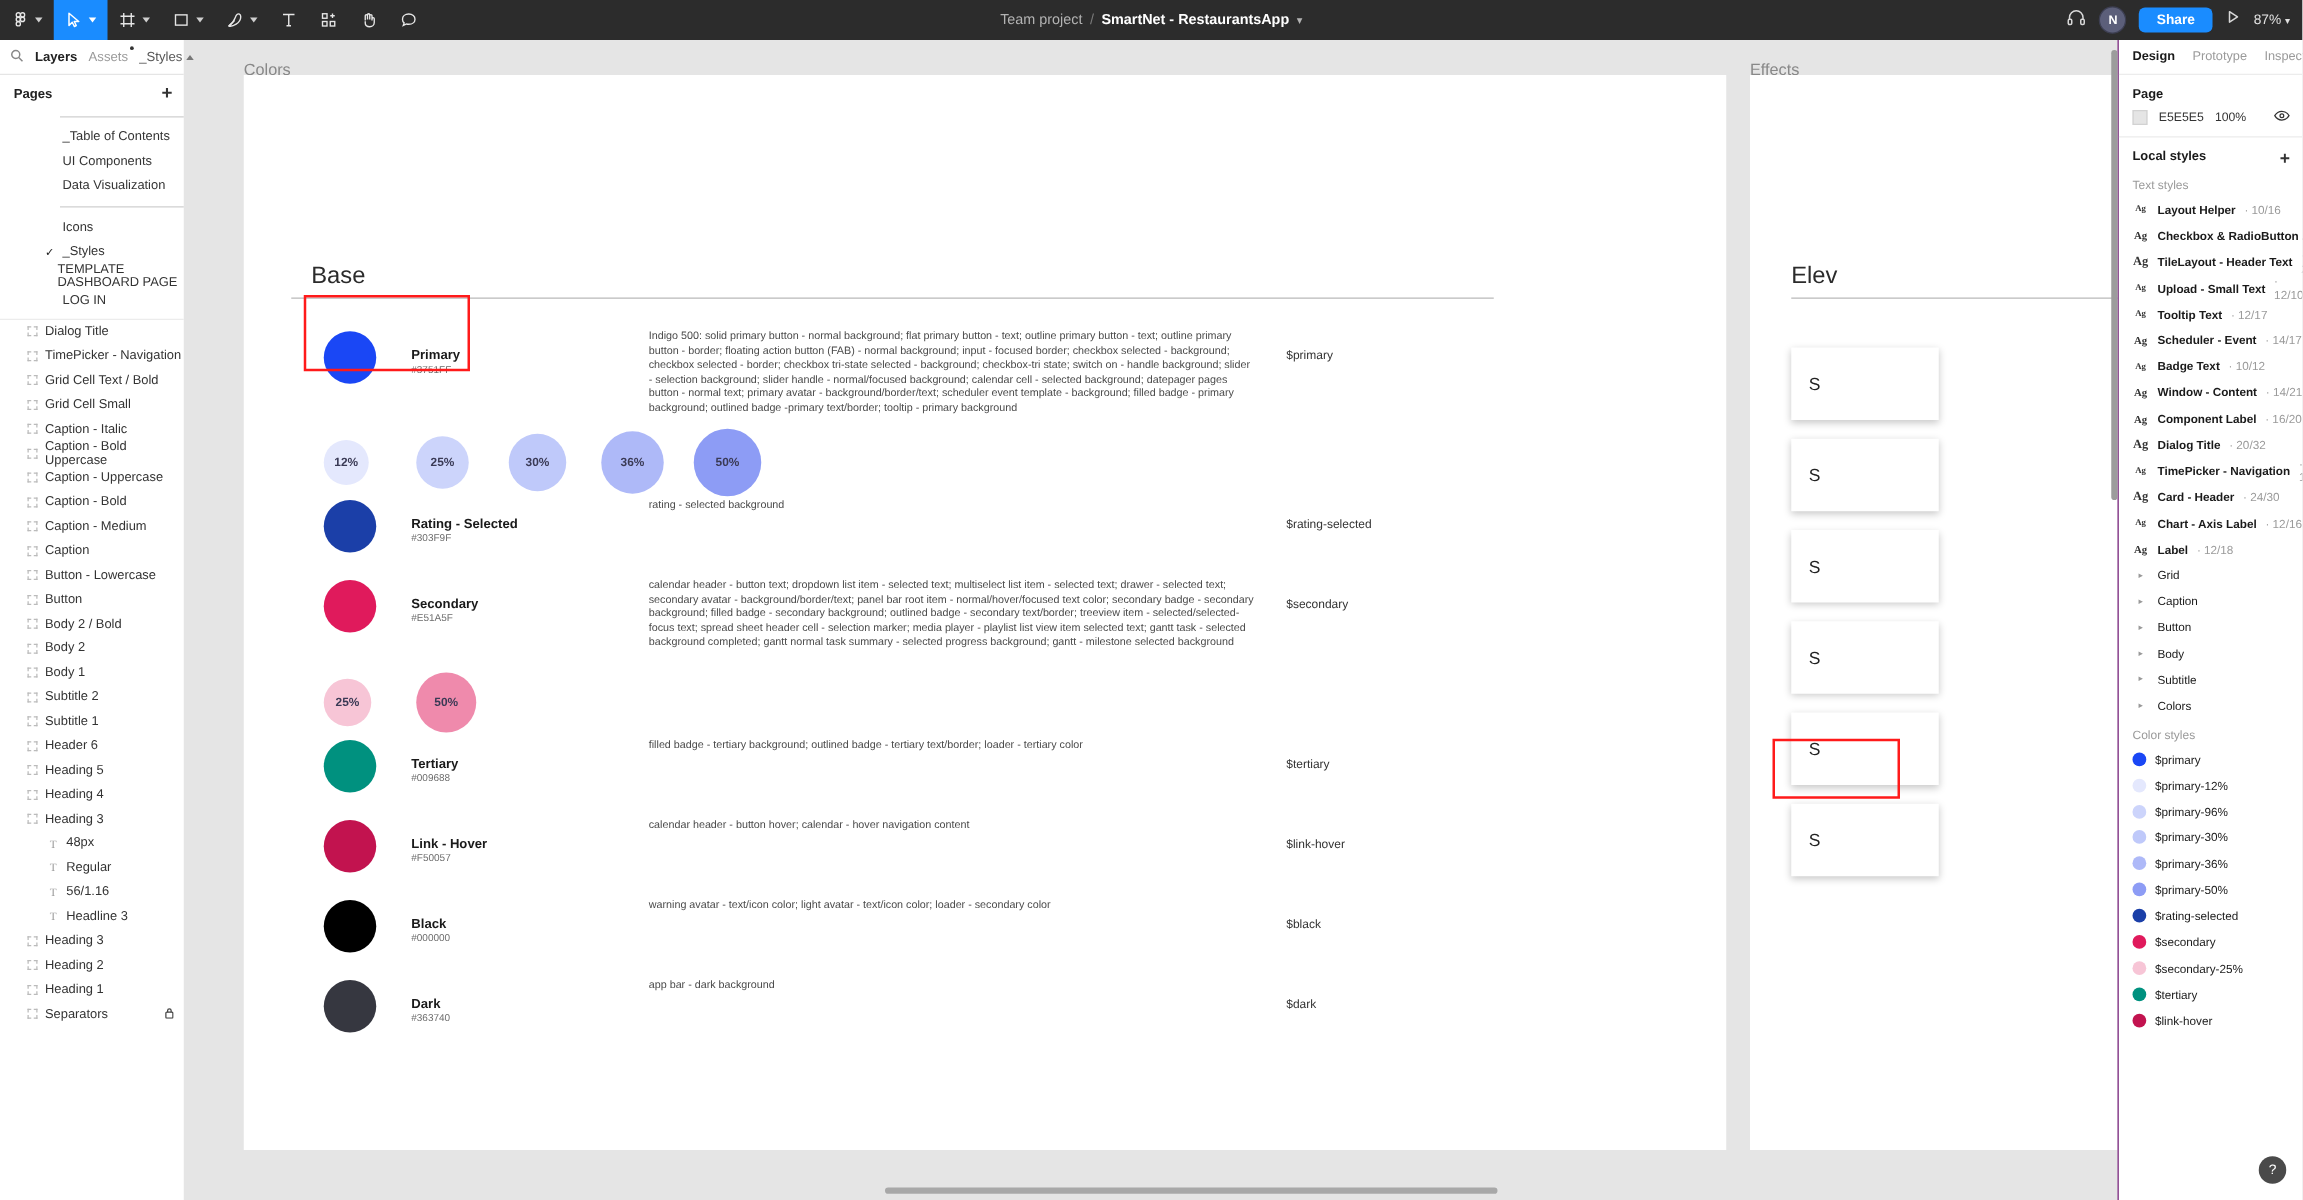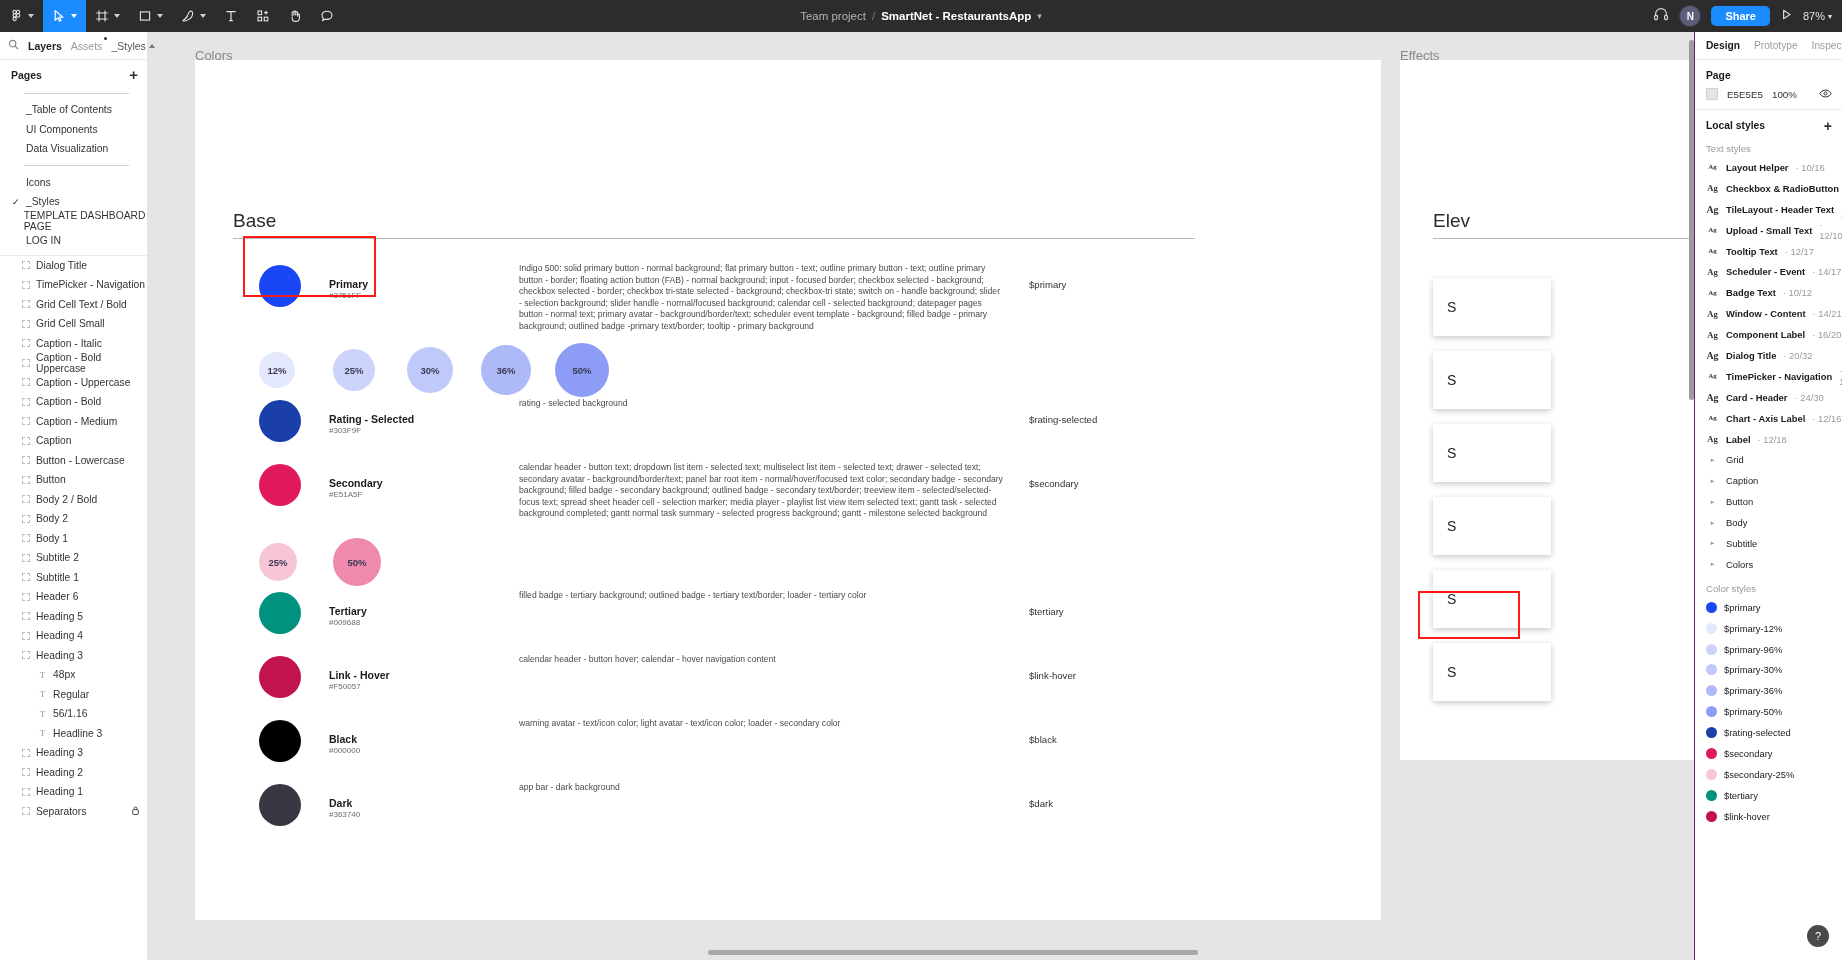--- a/index.html
+++ b/index.html
@@ -71,21 +71,21 @@
   .styles-tab { margin-left: auto; display: flex; align-items: center; gap: 3px; color: #555; font-size: 10.5px; }
   .chev-up { width: 0; height: 0; border-left: 3px solid transparent;
              border-right: 3px solid transparent; border-bottom: 4px solid #777; }
 
   .pages-head {
     display: flex; align-items: center; padding: 9px 9px 5px 11px;
     font-size: 10.5px; font-weight: 700; color: #222;
   }
   .plus { margin-left: auto; color: #333; font-size: 15px; line-height: 10px; cursor: pointer; }
 
-  .page-list { padding-bottom: 4px; }
+  .page-list { padding-bottom: 4px; margin-left: 24px; }
   .page-row {
     height: 19.5px; display: flex; align-items: center;
     font-size: 10.3px; color: #333; padding-left: 12px; cursor: pointer;
   }
   .page-row .check { width: 12px; font-size: 9px; color: #222; }
   .page-row .plabel { padding-left: 2px; }
   .divider-row { height: 14px; display: flex; align-items: center; padding-left: 24px; }
   .divider-line { height: 1px; background: #cfcfcf; width: 105px; }
 
   .layer-list { border-top: 1px solid #ececec; overflow: hidden; flex: 1; }
@@ -108,21 +108,21 @@
     background: #e5e5e5; overflow: hidden;
   }
   .frame-label {
     position: absolute; font-size: 13px; color: #888;
   }
   .frame-colors {
     position: absolute; left: 47px; top: 28px; width: 1186px; height: 860px;
     background: #ffffff;
   }
   .frame-effects {
-    position: absolute; left: 1252px; top: 28px; width: 330px; height: 700px;
+    position: absolute; left: 1252px; top: 28px; width: 330px; height: 860px;
     background: #ffffff;
   }
 
   .tbl-head {
     position: absolute; left: 85px; top: 60px; width: 962px; height: 38px;
     background: #1a47f5; color: #fff; display: flex; align-items: center;
     font-size: 11.5px; letter-spacing: .3px;
   }
   .th { position: absolute; }
 
@@ -309,21 +309,21 @@
   </div>
 
   <div class="canvas">
 
     <div class="frame-label" style="left:47px; top:16px;">Colors</div>
     <div class="frame-label" style="left:1252px; top:16px;">Effects</div>
 
     <div class="frame-colors">
 
 
-      <div class="sec-title" style="left:38px; top:150px;">Base</div>
+      <div class="sec-title" style="left:54px; top:150px;">Base</div>
       <div class="sec-rule" style="left:38px; top:178px; width:962px;"></div>
 
       <div id="color-rows">
           <div class="row" style="top: 0px;">
             <div class="swatch" style="left: 64px; top: 205px; width: 42px; height: 42px; background: rgb(26, 71, 245);"></div>
             <div class="sw-name" style="left: 134px; top: 218px;">Primary</div>
             <div class="sw-hex" style="left: 134px; top: 231px;">#3751FF</div>
             <div class="usage" style="left: 324px; top: 203px;">Indigo 500: solid primary button - normal background; flat primary button - text; outline primary button - text; outline primary button - border; floating action button (FAB) - normal background; input - focused border; checkbox selected - background; checkbox selected - border; checkbox tri-state selected - background; checkbox-tri state; switch on - handle background; slider - selection background; slider handle - normal/focused background; calendar cell - selected background; datepager pages button - normal text; primary avatar - background/border/text; scheduler event template - background; filled badge - primary background; outlined badge -primary text/border; tooltip - primary background</div>
             <div class="token" style="left: 834px; top: 219px;">$primary</div>
           </div>

